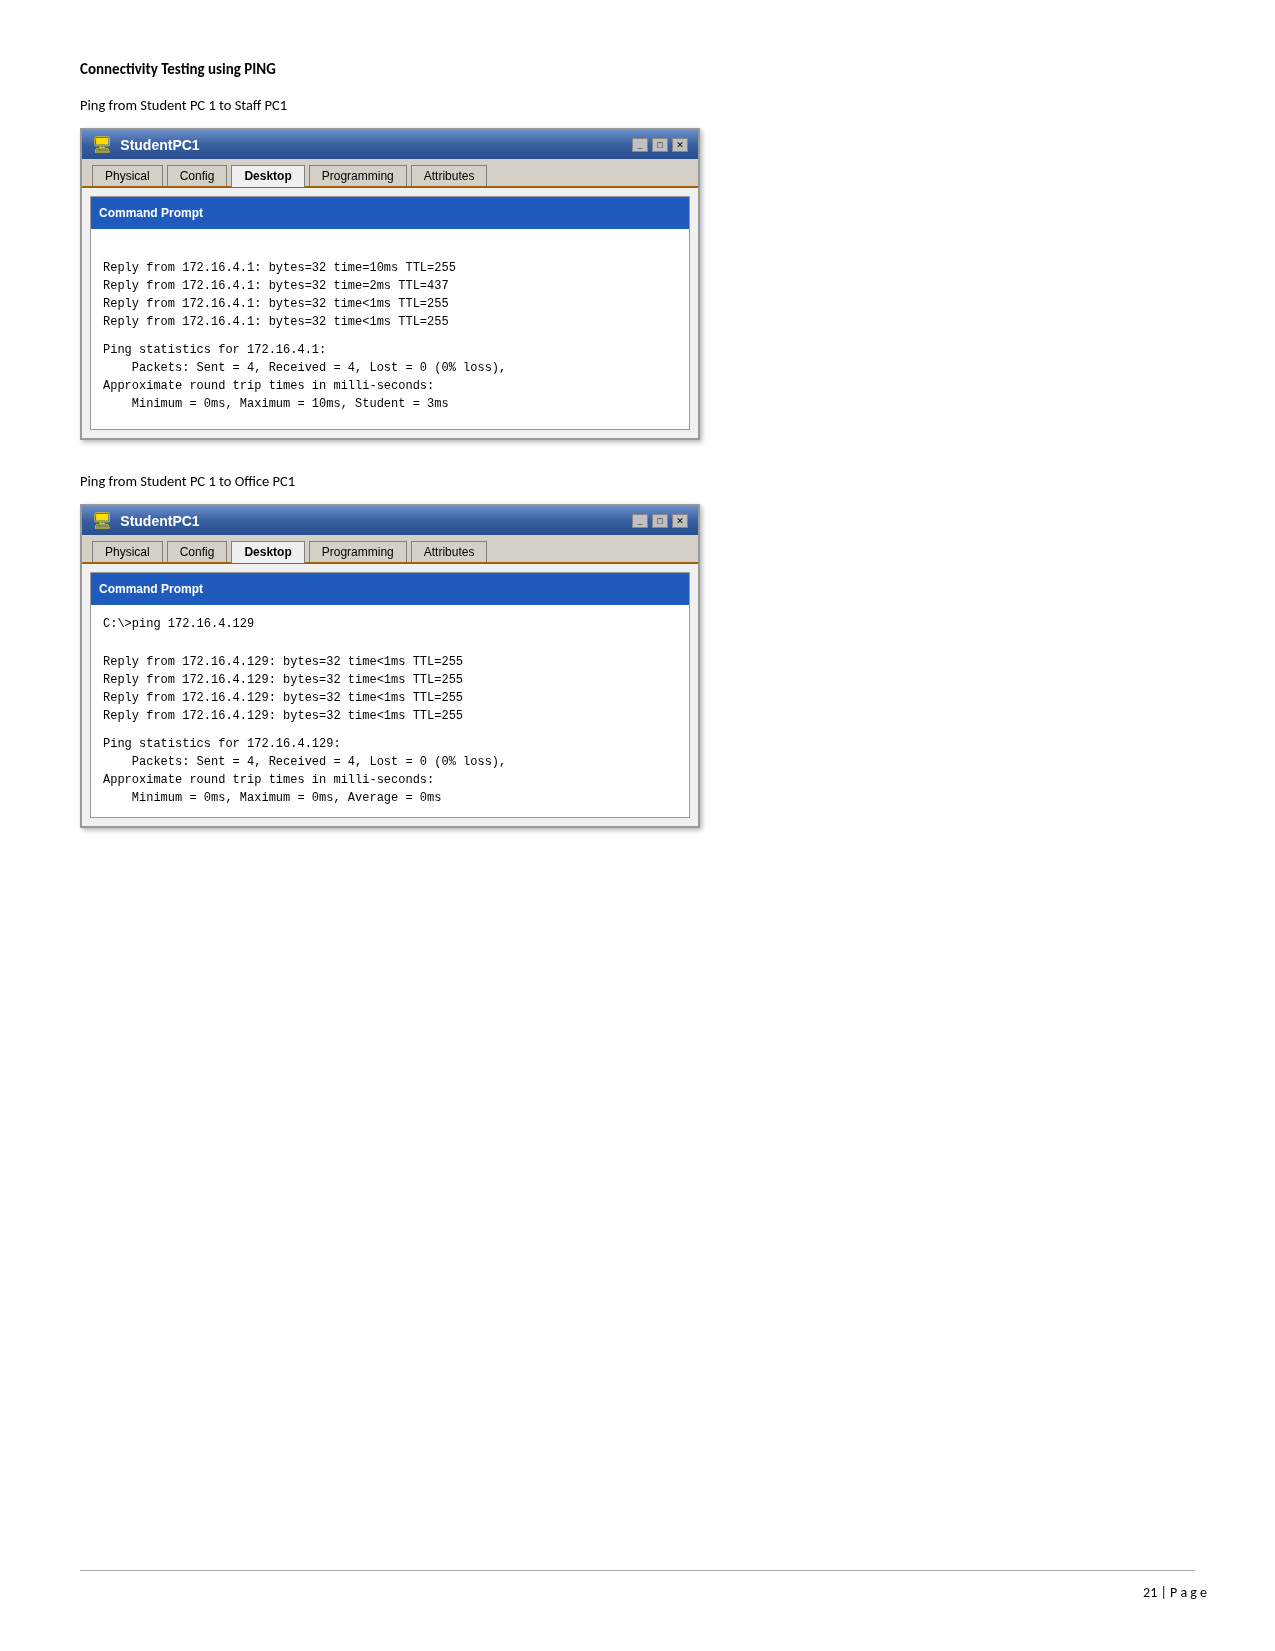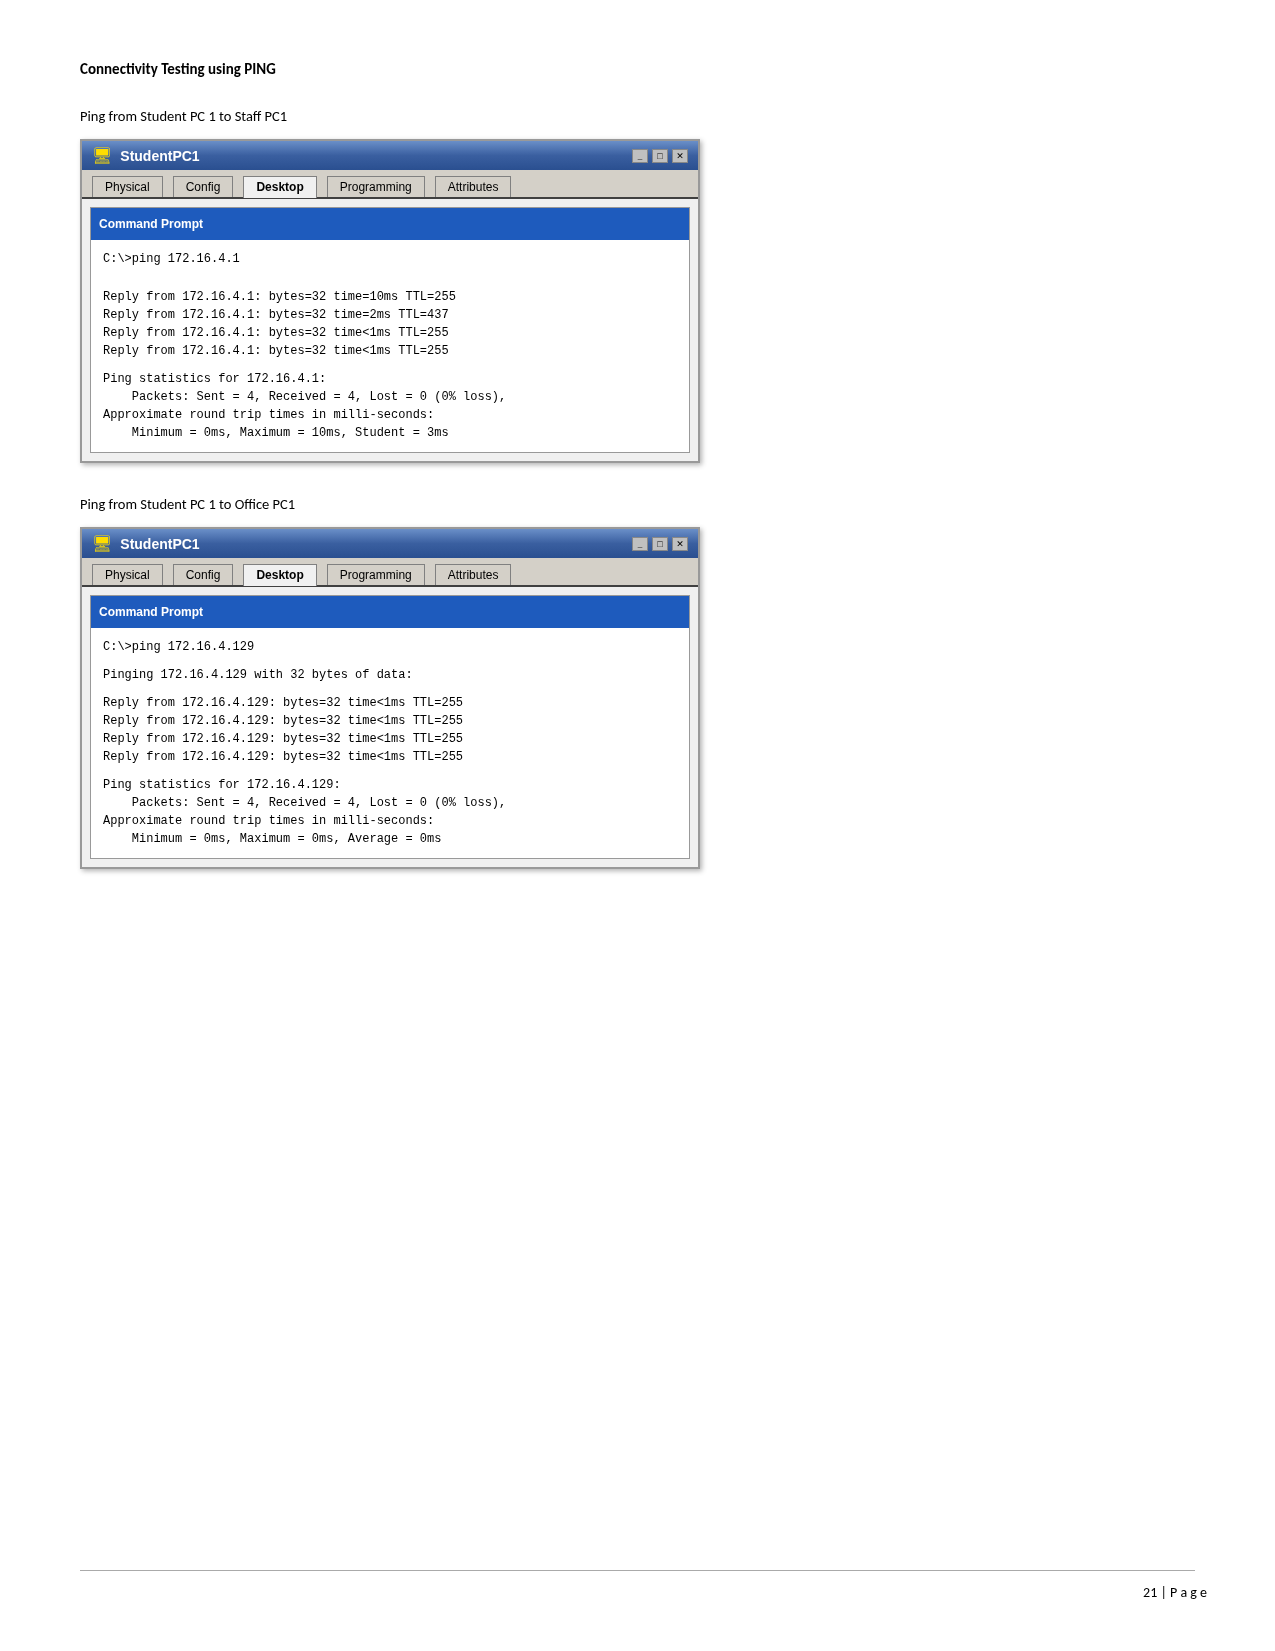--- a/index.html
+++ b/index.html
@@ -9,21 +9,21 @@
       font-family: 'Times New Roman', Times, serif;
       width: 1275px;
       min-height: 1651px;
       padding: 60px 80px;
       color: #000000;
     }
 
     .section-heading {
       font-weight: bold;
       font-size: 15px;
-      margin-bottom: 29px;
+      margin-bottom: 18px;
       font-family: Calibri, Arial, sans-serif;
     }
 
     .ping-label {
       font-size: 14.5px;
       margin-bottom: 14px;
       font-family: Calibri, Arial, sans-serif;
     }
 
     .simulator-window {
@@ -69,22 +69,22 @@
       display: flex;
       align-items: center;
       justify-content: center;
       cursor: pointer;
     }
 
     .tabs-bar {
       background: #d4d0c8;
       display: flex;
       padding: 6px 10px 0 10px;
-      gap: 10px;
-      border-bottom: 2px solid #404040;
+      gap: 4px;
+      border-bottom: 2px solid #a16207;
     }
 
     .tab {
       background: #d4d0c8;
       border: 1px solid #808080;
       border-bottom: none;
       padding: 3px 12px;
       font-size: 12px;
       font-family: Arial, sans-serif;
       cursor: pointer;
@@ -174,21 +174,20 @@
       <div class="tab">Physical</div>
       <div class="tab">Config</div>
       <div class="tab active">Desktop</div>
       <div class="tab">Programming</div>
       <div class="tab">Attributes</div>
     </div>
 
     <div class="window-content">
       <div class="command-prompt-bar">Command Prompt</div>
       <div class="terminal">
-        <div class="terminal-line">C:\&gt;ping 172.16.4.1</div>
         <div class="terminal-line blank"></div>
         <div class="terminal-line blank"></div>
         <div class="terminal-line">Reply from 172.16.4.1: bytes=32 time=10ms TTL=255</div>
         <div class="terminal-line">Reply from 172.16.4.1: bytes=32 time=2ms TTL=437</div>
         <div class="terminal-line">Reply from 172.16.4.1: bytes=32 time&lt;1ms TTL=255</div>
         <div class="terminal-line">Reply from 172.16.4.1: bytes=32 time&lt;1ms TTL=255</div>
         <div class="terminal-line blank"></div>
         <div class="terminal-line">Ping statistics for 172.16.4.1:</div>
         <div class="terminal-line">    Packets: Sent = 4, Received = 4, Lost = 0 (0% loss),</div>
         <div class="terminal-line">Approximate round trip times in milli-seconds:</div>
@@ -217,21 +216,20 @@
       <div class="tab active">Desktop</div>
       <div class="tab">Programming</div>
       <div class="tab">Attributes</div>
     </div>
 
     <div class="window-content">
       <div class="command-prompt-bar">Command Prompt</div>
       <div class="terminal">
         <div class="terminal-line">C:\&gt;ping 172.16.4.129</div>
         <div class="terminal-line blank"></div>
-        <div class="terminal-line">Pinging 172.16.4.129 with 32 bytes of data:</div>
         <div class="terminal-line blank"></div>
         <div class="terminal-line">Reply from 172.16.4.129: bytes=32 time&lt;1ms TTL=255</div>
         <div class="terminal-line">Reply from 172.16.4.129: bytes=32 time&lt;1ms TTL=255</div>
         <div class="terminal-line">Reply from 172.16.4.129: bytes=32 time&lt;1ms TTL=255</div>
         <div class="terminal-line">Reply from 172.16.4.129: bytes=32 time&lt;1ms TTL=255</div>
         <div class="terminal-line blank"></div>
         <div class="terminal-line">Ping statistics for 172.16.4.129:</div>
         <div class="terminal-line">    Packets: Sent = 4, Received = 4, Lost = 0 (0% loss),</div>
         <div class="terminal-line">Approximate round trip times in milli-seconds:</div>
         <div class="terminal-line">    Minimum = 0ms, Maximum = 0ms, Average = 0ms</div>

